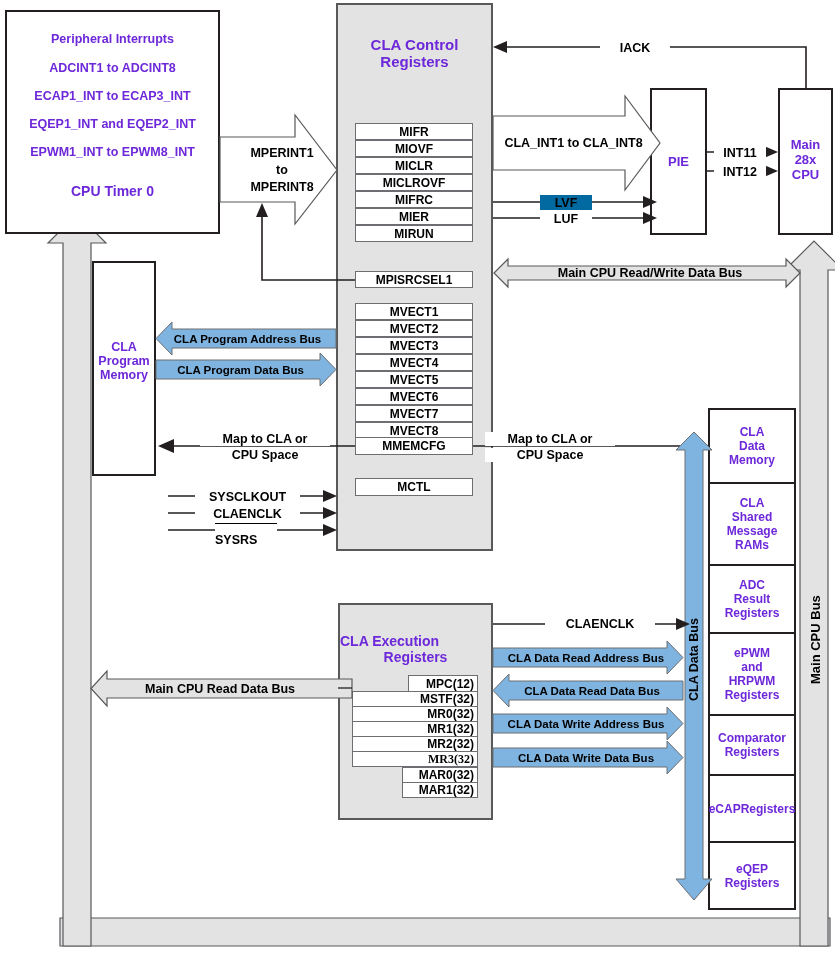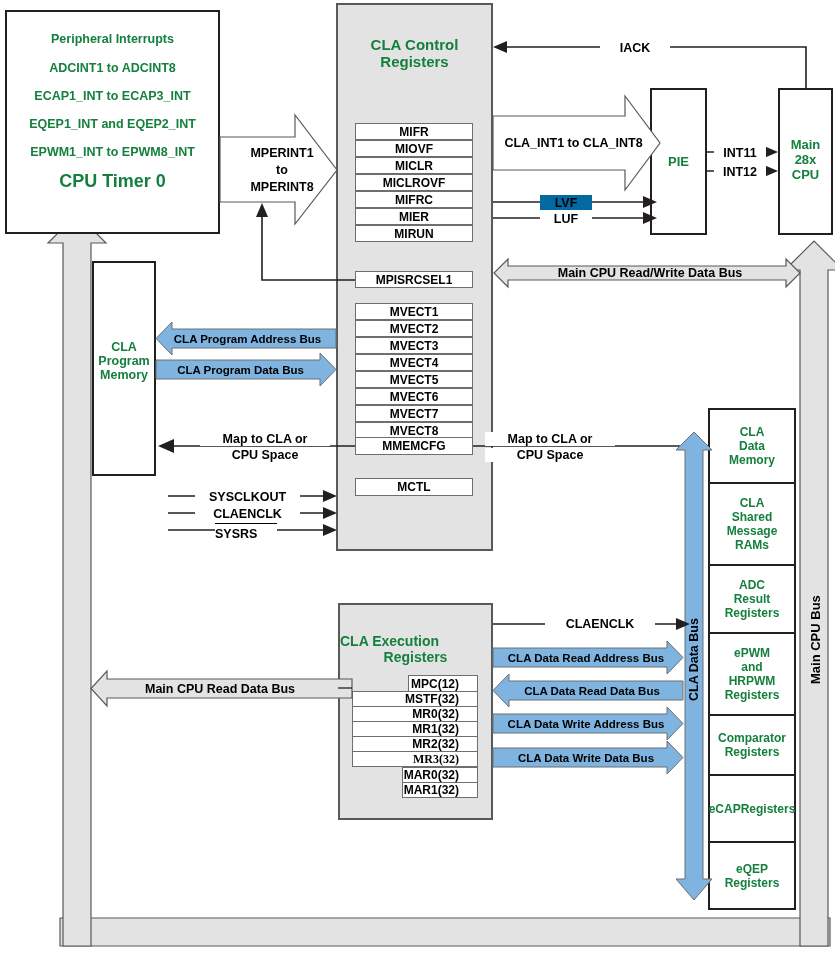--- a/index.html
+++ b/index.html
@@ -2,34 +2,34 @@
 <html><head>
 <meta charset="utf-8">
 <style>
   html,body{margin:0;padding:0;background:#ffffff;}
   body{width:835px;height:965px;font-family:"Liberation Sans",sans-serif;}
   #stage{position:relative;width:835px;height:965px;overflow:hidden;background:#fff;}
   .abs{position:absolute;box-sizing:border-box;}
   .box{border:2px solid #231f20;background:#ffffff;}
   .gray{background:#e3e3e3;border:2px solid #58595b;}
   .ctr{display:flex;align-items:center;justify-content:center;text-align:center;}
-  .b{font-weight:bold;color:#15803d;}
+  .b{font-weight:bold;color:#6d28d9;}
   .reg{border:1px solid #6d6e71;background:#fff;font-weight:bold;font-size:12px;
        display:flex;align-items:center;justify-content:center;color:#000;height:15px;}
-  .regR{justify-content:flex-end;padding-right:18px;}
+  .regR{justify-content:flex-end;padding-right:3px;}
   svg{position:absolute;left:0;top:0;overflow:visible;}
   .ln{stroke:#231f20;stroke-width:1.6;fill:none;}
   .lnt{stroke:#231f20;stroke-width:1.3;fill:none;}
   .bluefill{fill:#7fb4e0;stroke:#6d6e71;stroke-width:1;}
   .grayfill{fill:#e3e3e3;stroke:#58595b;stroke-width:1.2;}
   .whitearrow{fill:#ffffff;stroke:#58595b;stroke-width:1.2;}
   .txtlbl{position:absolute;font-weight:bold;color:#000;white-space:nowrap;
           display:flex;align-items:center;justify-content:center;}
   .vtext{writing-mode:vertical-rl;transform:rotate(180deg);font-weight:bold;}
-  .ovl{border-top:1.6px solid #000;line-height:1.05;display:inline-block;padding-top:4px;}
+  .ovl{border-top:1.6px solid #000;line-height:1.05;display:inline-block;padding-top:10px;}
 </style>
 </head>
 <body>
 
 <div id="stage">
 
   <svg width="835" height="965">
 
     <path class="grayfill" d="M 60,918 L 830,918 L 830,946 L 60,946 Z"></path>
 
@@ -40,21 +40,21 @@
   </svg>
   <span class="txtlbl" style="left:791px;top:520px;width:48px;height:240px;font-size:13px;
         writing-mode:vertical-rl;transform:rotate(180deg);">Main CPU Bus</span>
 
   <div class="abs box" style="left:5px;top:10px;width:215px;height:224px;">
     <div style="padding-top:20px;text-align:center;font-size:12.5px;" class="b">Peripheral Interrupts</div>
     <div style="text-align:center;font-size:12.5px;margin-top:15px;" class="b">ADCINT1 to ADCINT8</div>
     <div style="text-align:center;font-size:12.5px;margin-top:14px;" class="b">ECAP1_INT to ECAP3_INT</div>
     <div style="text-align:center;font-size:12.5px;margin-top:14px;" class="b">EQEP1_INT and EQEP2_INT</div>
     <div style="text-align:center;font-size:12.5px;margin-top:14px;" class="b">EPWM1_INT to EPWM8_INT</div>
-    <div style="text-align:center;font-size:18px;margin-top:12px;" class="b">CPU Timer 0</div>
+    <div style="text-align:center;font-size:14px;margin-top:24px;" class="b">CPU Timer 0</div>
   </div>
 
   <div class="abs gray" style="left:336px;top:3px;width:157px;height:548px;">
     <div style="text-align:center;font-size:15px;margin-top:31px;" class="b">CLA Control</div>
     <div style="text-align:center;font-size:15px;" class="b">Registers</div>
   </div>
 
   <div class="abs" style="left:355px;top:123px;width:118px;">
     <div class="reg">MIFR</div>
     <div class="reg">MIOVF</div>

